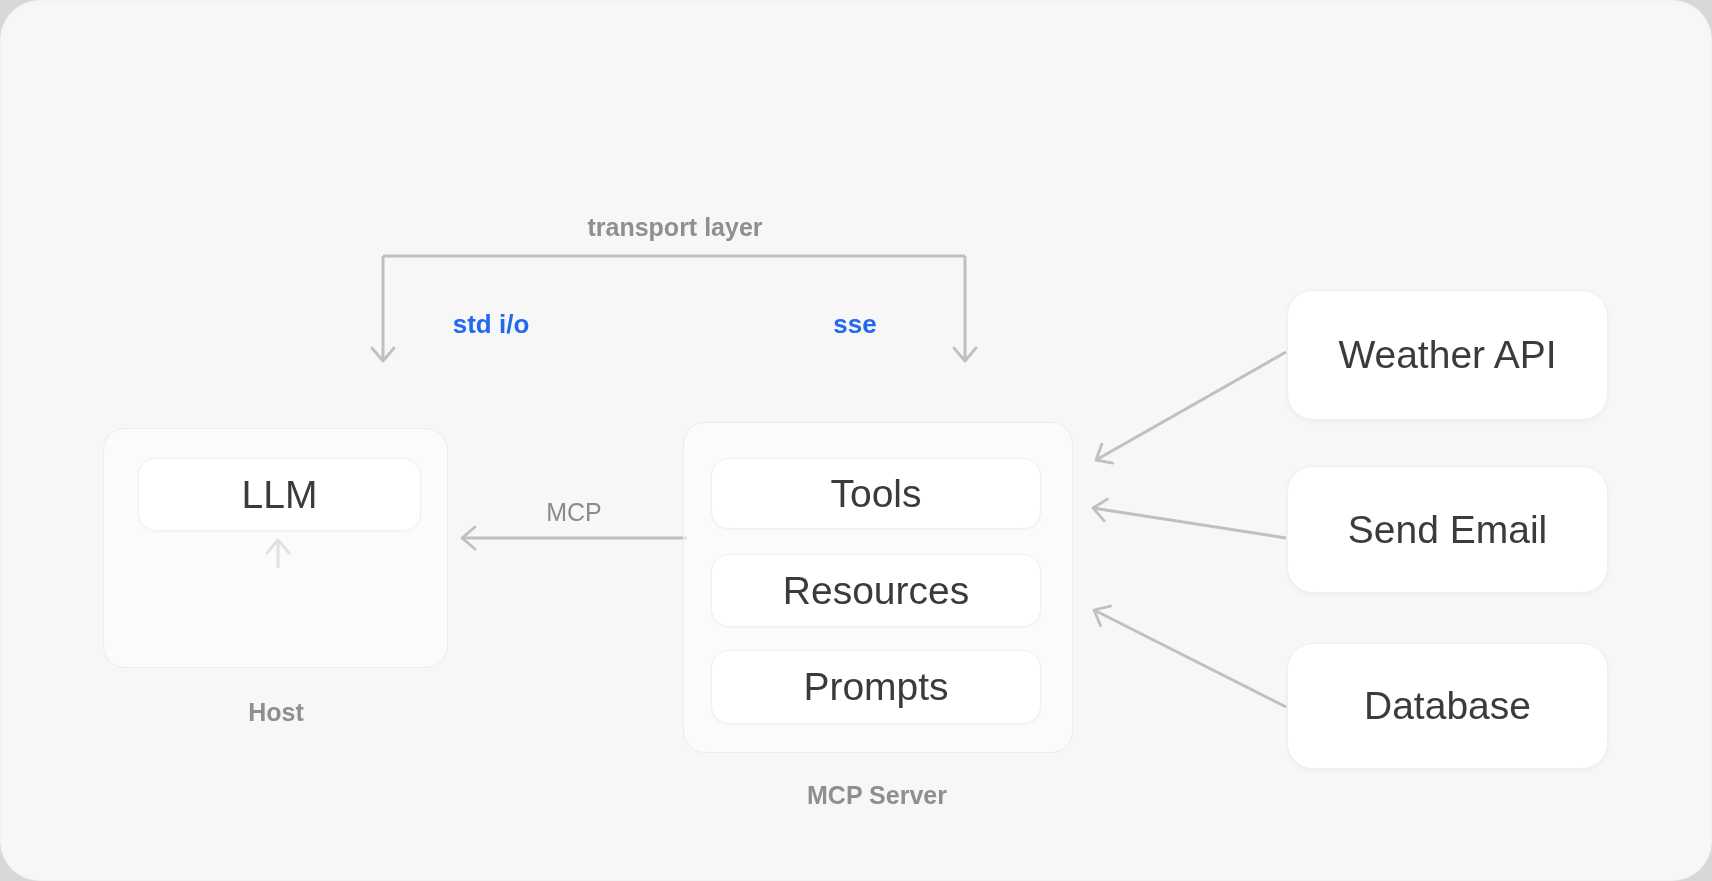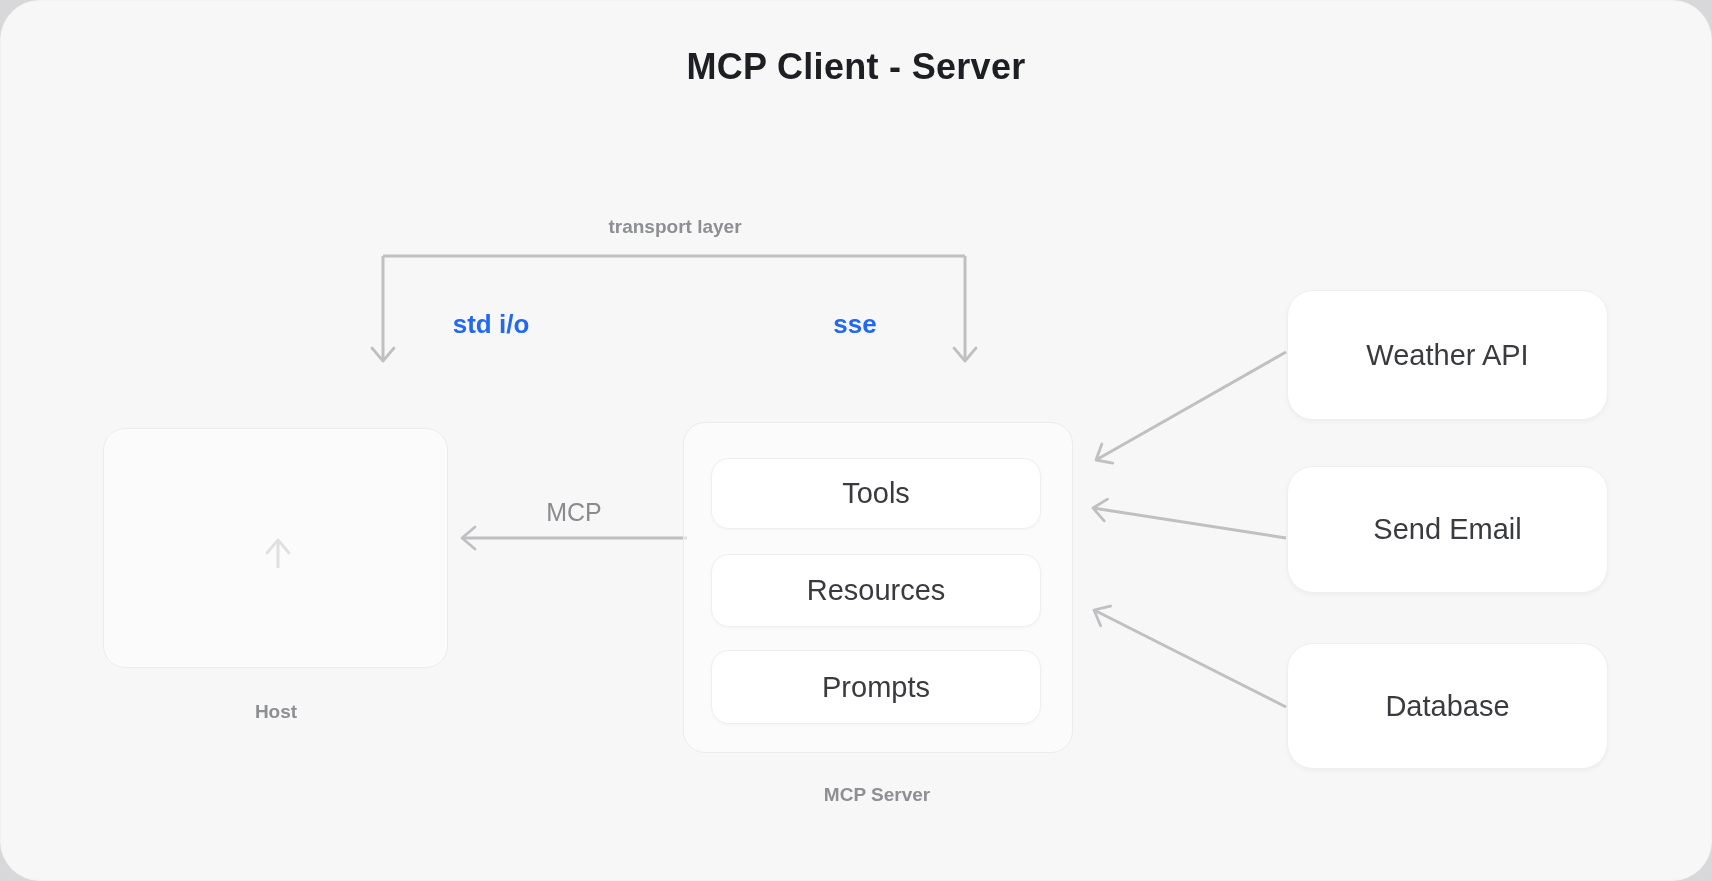--- a/index.html
+++ b/index.html
@@ -39,54 +39,53 @@
     background: rgba(255,255,255,0.5);
     border: 1.5px solid var(--container-border, #ececee);
     border-radius: 22px;
   }
   .node {
     position: absolute;
     background: var(--node-bg, #ffffff);
     border: 1.5px solid var(--node-border, #efeff0);
     border-radius: 18px;
     display: flex; align-items: center; justify-content: center;
-    font-size: 29px;
+    font-size: 39px;
     color: var(--node-text, #3a3b3e);
     box-shadow: 0 1px 3px rgba(25,25,30,0.03);
     white-space: nowrap;
   }
   .node.external {
     border-radius: 26px;
     box-shadow: 0 2px 5px rgba(25,25,30,0.04);
   }
   .lbl {
     position: absolute;
     transform: translate(-50%, -50%);
     white-space: nowrap;
   }
   .lbl.gray-bold {
-    font-weight: 700; font-size: 19px;
+    font-weight: 700; font-size: 25px;
     color: var(--label-gray, #8e8f92);
   }
   .lbl.blue {
     font-weight: 700; font-size: 26px;
     color: var(--accent-blue, #2268f0);
     margin-top: 11px;
   }
   .lbl.edge-label {
     font-size: 25px;
     color: var(--edge-label-gray, #8a8b8e);
   }
 </style>
 </head>
 <body>
 
 <div class="canvas">
 
-  <h1 class="title">MCP Client - Server</h1>
 
   <svg class="edges" viewBox="0 0 1712 881" width="1712" height="881" fill="none" stroke="currentColor" stroke-width="3">
     <defs>
       <marker id="vhead" viewBox="0 0 26 26" markerWidth="26" markerHeight="26" refX="17" refY="13" orient="auto" markerUnits="userSpaceOnUse">
         <path d="M4 2 L17 13 L4 24" fill="none" stroke="currentColor" stroke-width="2.8" stroke-linecap="round" stroke-linejoin="round"></path>
       </marker>
     </defs>
 
     <path d="M 383 256 H 965"></path>
 
@@ -101,20 +100,23 @@
     <line x1="1286" y1="538" x2="1093" y2="508" marker-end="url(#vhead)"></line>
     <line x1="1286" y1="707" x2="1094" y2="610" marker-end="url(#vhead)"></line>
   </svg>
 
   <div class="lbl gray-bold" style="left:675px; top:227px;">transport layer</div>
   <div class="lbl blue" style="left:491px; top:313px;">std i/o</div>
   <div class="lbl blue" style="left:855px; top:313px;">sse</div>
   <div class="lbl edge-label" style="left:574px; top:512px;text-align:center;">MCP</div>
 
   <div class="container" style="left:103px; top:428px; width:345px; height:240px;">
+    <div class="node" style="left:34px; top:29px; width:283px; height:73px;">
+      <span>LLM</span>
+    </div>
   </div>
   <div class="lbl gray-bold" style="left:276px; top:712px;">Host</div>
 
   <div class="container" style="left:683px; top:422px; width:390px; height:331px;">
     <div class="node" style="left:27px; top:35px; width:330px; height:71px;">
       <span>Tools</span>
     </div>
     <div class="node" style="left:27px; top:131px; width:330px; height:73px;">
       <span>Resources</span>
     </div>

